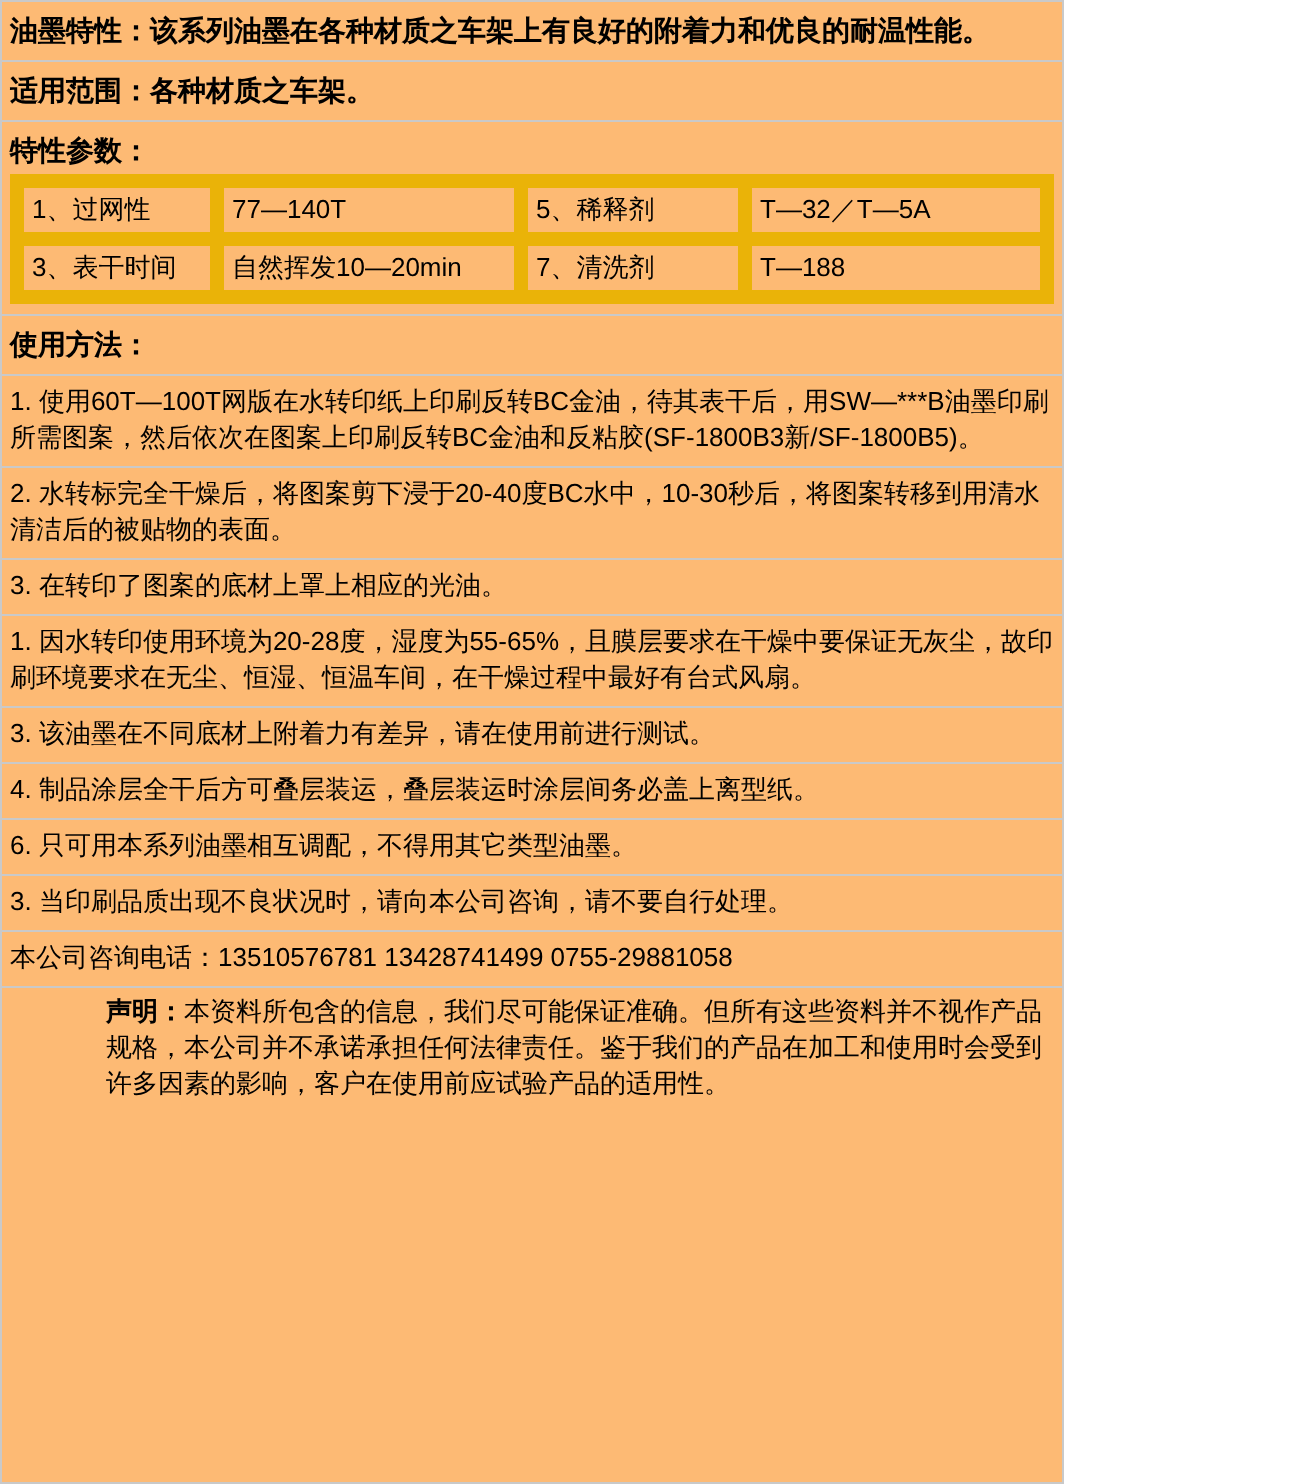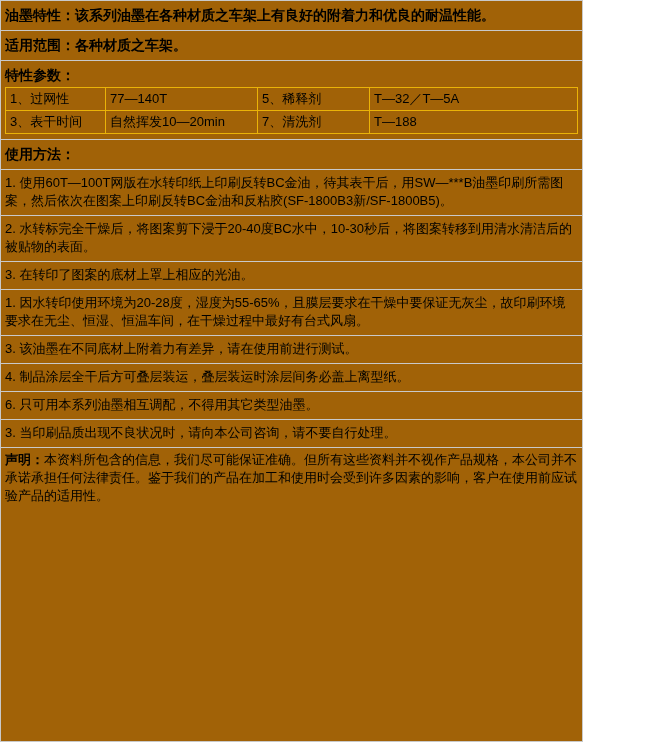--- a/index.html
+++ b/index.html
@@ -1,44 +1,44 @@
 <!DOCTYPE html>
 <html><head>
 <meta charset="utf-8">
 <style>
   html, body { margin: 0; padding: 0; background: #ffffff; }
   .doc {
-    width: 583px;
+    width: 532px;
     height: 742px;
     box-sizing: border-box;
     border: 1px solid #c9c9c9;
-    background: #a16207;
+    background: #fdba74;
     color: #000000;
     font-family: "Liberation Sans", "DejaVu Sans", sans-serif;
     font-size: 13px;
     overflow: hidden;
   }
   .row {
     padding: 4px 4px 5px 4px;
     border-bottom: 1px solid #c9c9c9;
     line-height: 18px;
   }
   .row:last-child { border-bottom: none; }
   .hdr { font-weight: bold; font-size: 14px; line-height: 20px; }
   .b { font-weight: bold; }
   .indent { padding-left: 16px; }
-  .statement-row { padding-top: 3px; padding-bottom: 3px; }
+  .statement-row { padding-top: 3px; padding-bottom: 3px; margin-left: 48px; }
   table.params {
     border-collapse: collapse;
     width: 100%;
     margin-top: 2px;
     table-layout: fixed;
   }
   table.params td {
-    border: 1px solid #eab308;
+    border: 7px solid #eab308;
     height: 20px;
     padding: 1px 4px;
     font-size: 13px;
     overflow: hidden;
     white-space: nowrap;
   }
   col.c1 { width: 100px; }
   col.c2 { width: 152px; }
   col.c3 { width: 112px; }
   col.c4 { width: auto; }
@@ -89,18 +89,21 @@
   <div class="row">2. 水转标完全干燥后，将图案剪下浸于20-40度BC水中，10-30秒后，将图案转移到用清水清洁后的被贴物的表面。</div>
   <div class="row">3. 在转印了图案的底材上罩上相应的光油。</div>
 
 
   <div class="row">1. 因水转印使用环境为20-28度，湿度为55-65%，且膜层要求在干燥中要保证无灰尘，故印刷环境要求在无尘、恒湿、恒温车间，在干燥过程中最好有台式风扇。</div>
   <div class="row">3. 该油墨在不同底材上附着力有差异，请在使用前进行测试。</div>
   <div class="row">4. 制品涂层全干后方可叠层装运，叠层装运时涂层间务必盖上离型纸。</div>
   <div class="row">6. 只可用本系列油墨相互调配，不得用其它类型油墨。</div>
   <div class="row">3. 当印刷品质出现不良状况时，请向本公司咨询，请不要自行处理。</div>
 
+  <div class="row">
+    <span>本公司咨询电话：</span><span>13510576781 13428741499  0755-29881058</span>
+  </div>
 
   <div class="row statement-row">
     <span class="b">声明：</span><span>本资料所包含的信息，我们尽可能保证准确。但所有这些资料并不视作产品规格，本公司并不承诺承担任何法律责任。鉴于我们的产品在加工和使用时会受到许多因素的影响，客户在使用前应试验产品的适用性。</span>
   </div>
 
 </div>
 
 </body></html>

